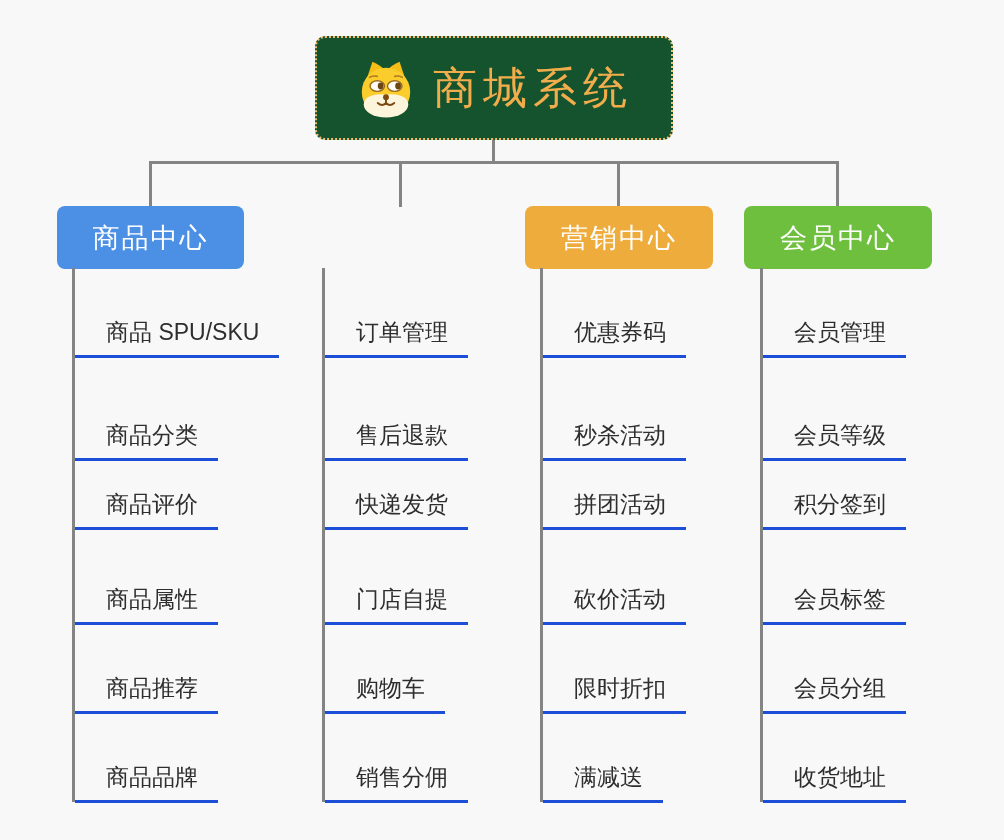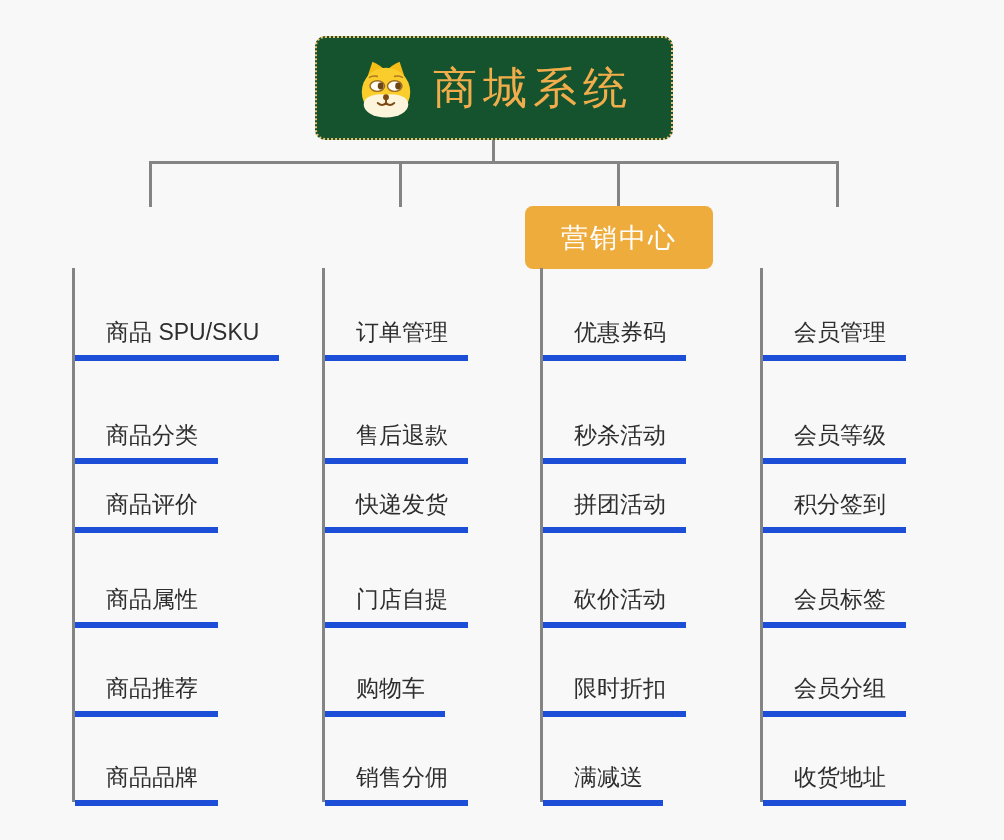--- a/index.html
+++ b/index.html
@@ -57,21 +57,21 @@
     border-left:3px solid #848484;
   }
   .col-1{left:72px;}
   .col-2{left:322px;}
   .col-3{left:540px;}
   .col-4{left:760px;}
   .leaf{
     position:absolute;left:0;
     width:max-content;
     padding:0 20px 8px 31px;
-    border-bottom:6px solid #1d4ed8;
+    border-bottom:3px solid #1d4ed8;
     font-size:23px;line-height:30px;
     color:#2e2e2e;
     white-space:nowrap;
     cursor:pointer;
   }
   .leaf:nth-of-type(1){top:49px;}
   .leaf:nth-of-type(2){top:152px;}
   .leaf:nth-of-type(3){top:221px;}
   .leaf:nth-of-type(4){top:316px;}
   .leaf:nth-of-type(5){top:405px;}
@@ -101,21 +101,23 @@
     <span class="root-title">商城系统</span>
   </div>
 
   <div class="line root-stub"></div>
   <div class="line bus"></div>
   <div class="line stub stub-1"></div>
   <div class="line stub stub-2"></div>
   <div class="line stub stub-3"></div>
   <div class="line stub stub-4"></div>
 
+  <div class="branch branch-1">商品中心</div>
   <div class="branch branch-3">营销中心</div>
+  <div class="branch branch-4">会员中心</div>
 
   <div class="column col-1">
     <div class="leaf">商品 SPU/SKU</div>
     <div class="leaf">商品分类</div>
     <div class="leaf">商品评价</div>
     <div class="leaf">商品属性</div>
     <div class="leaf">商品推荐</div>
     <div class="leaf">商品品牌</div>
   </div>
 

